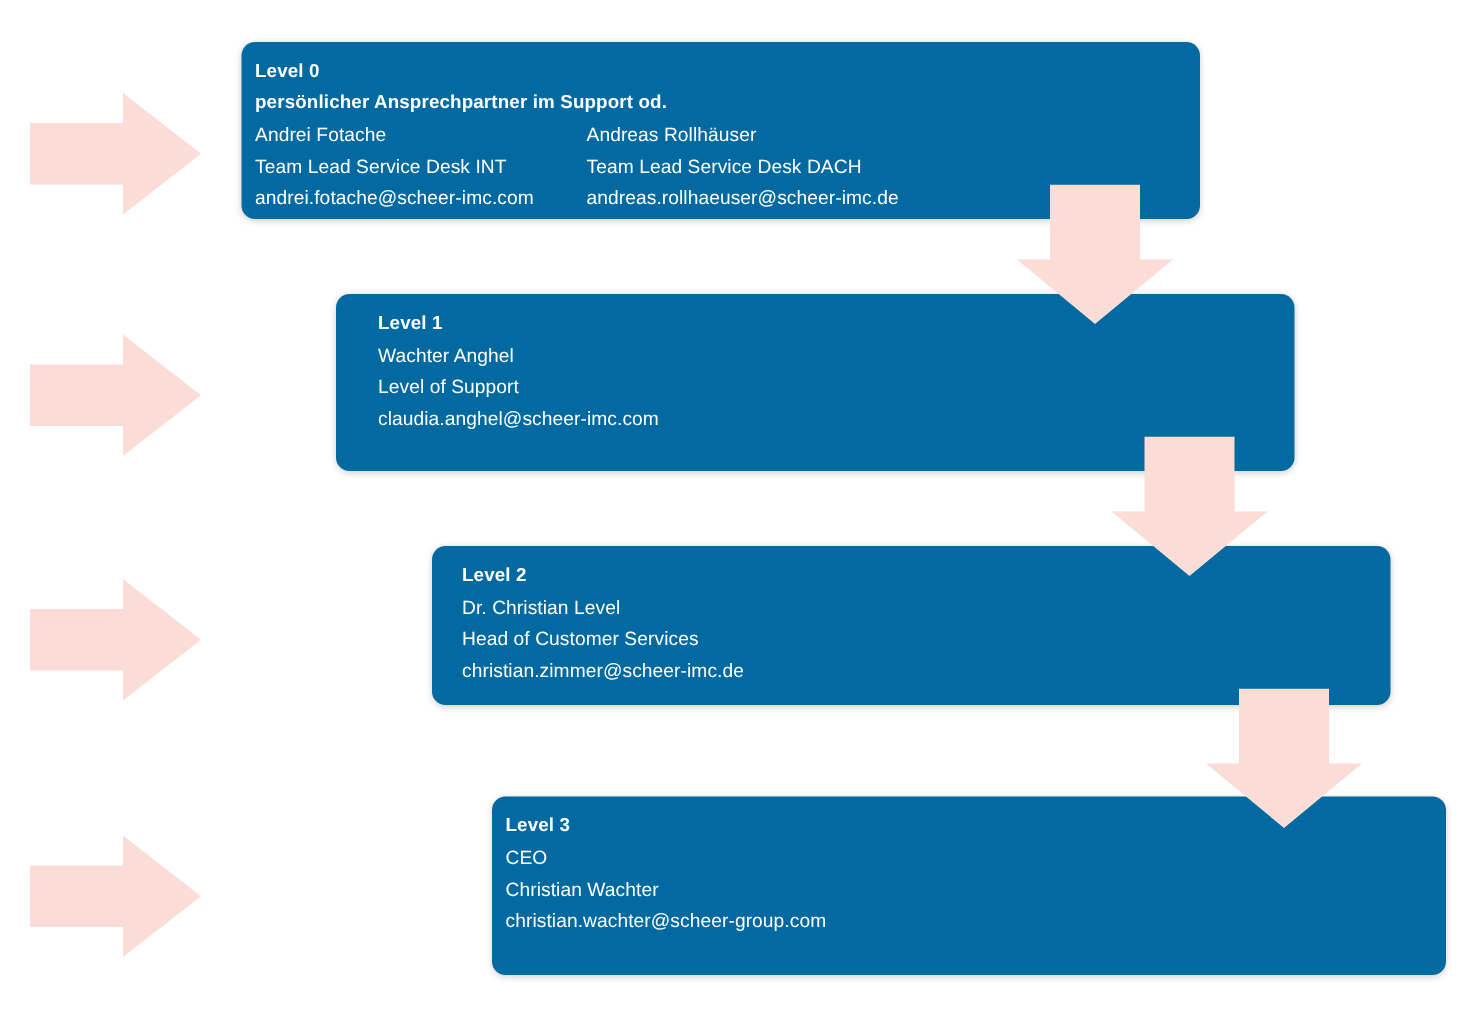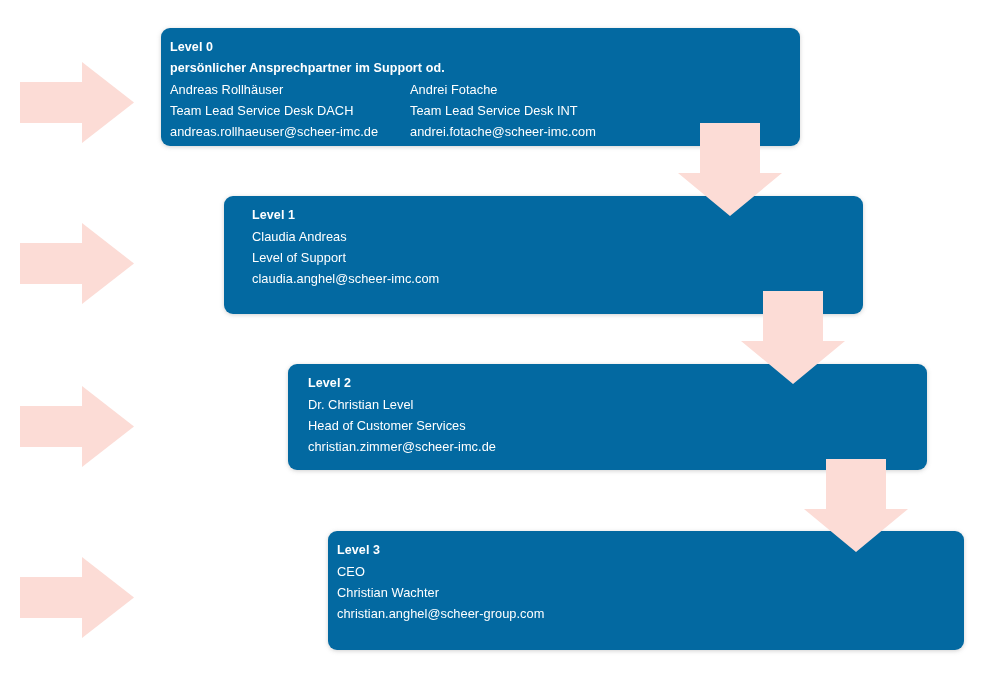--- a/index.html
+++ b/index.html
@@ -104,44 +104,44 @@
   <div class="arrow arrow-right" style="left:20px; top:557px; width:114px; height:81px;">
     <svg width="114" height="81" viewBox="0 0 114 81">
       <polygon points="0,20 62,20 62,0 114,40.5 62,81 62,61 0,61" fill="#fcdcd6"></polygon>
     </svg>
   </div>
 
   <div class="level-card" style="left:161px; top:28px; width:639px; height:118px;">
     <div class="card-level-label">Level 0</div>
     <div class="card-subtitle">persönlicher Ansprechpartner im Support od.</div>
     <div class="contact-columns">
+      <div class="contact-col contact-col-0">
+        <div class="card-line">Andrei Fotache</div>
+        <div class="card-line">Team Lead Service Desk INT</div>
+        <div class="card-line">andrei.fotache@scheer-imc.com</div>
+      </div>
       <div class="contact-col contact-col-1">
         <div class="card-line">Andreas Rollhäuser</div>
         <div class="card-line">Team Lead Service Desk DACH</div>
         <div class="card-line">andreas.rollhaeuser@scheer-imc.de</div>
-      </div>
-      <div class="contact-col contact-col-0">
-        <div class="card-line">Andrei Fotache</div>
-        <div class="card-line">Team Lead Service Desk INT</div>
-        <div class="card-line">andrei.fotache@scheer-imc.com</div>
       </div>
     </div>
   </div>
 
   <div class="arrow arrow-down" style="left:678px; top:123px; width:104px; height:93px;">
     <svg width="104" height="93" viewBox="0 0 104 93">
       <polygon points="22,0 82,0 82,50 104,50 52,93 0,50 22,50" fill="#fcdcd6"></polygon>
     </svg>
   </div>
 
   <div class="level-card" style="left:224px; top:196px; width:639px; height:118px;padding-left:28px;">
     <div class="card-level-label">Level 1</div>
     <div class="contact-columns">
       <div class="contact-col contact-col-0">
-        <div class="card-line">Claudia Andreas</div>
+        <div class="card-line">Wachter Anghel</div>
         <div class="card-line">Level of Support</div>
         <div class="card-line">claudia.anghel@scheer-imc.com</div>
       </div>
     </div>
   </div>
 
   <div class="arrow arrow-down" style="left:741px; top:291px; width:104px; height:93px;">
     <svg width="104" height="93" viewBox="0 0 104 93">
       <polygon points="22,0 82,0 82,50 104,50 52,93 0,50 22,50" fill="#fcdcd6"></polygon>
     </svg>
@@ -163,18 +163,18 @@
       <polygon points="22,0 82,0 82,50 104,50 52,93 0,50 22,50" fill="#fcdcd6"></polygon>
     </svg>
   </div>
 
   <div class="level-card" style="left:328px; top:531px; width:636px; height:119px;">
     <div class="card-level-label">Level 3</div>
     <div class="contact-columns">
       <div class="contact-col contact-col-0">
         <div class="card-line">CEO</div>
         <div class="card-line">Christian Wachter</div>
-        <div class="card-line">christian.anghel@scheer-group.com</div>
+        <div class="card-line">christian.wachter@scheer-group.com</div>
       </div>
     </div>
   </div>
 
 </div>
 
 </body></html>

